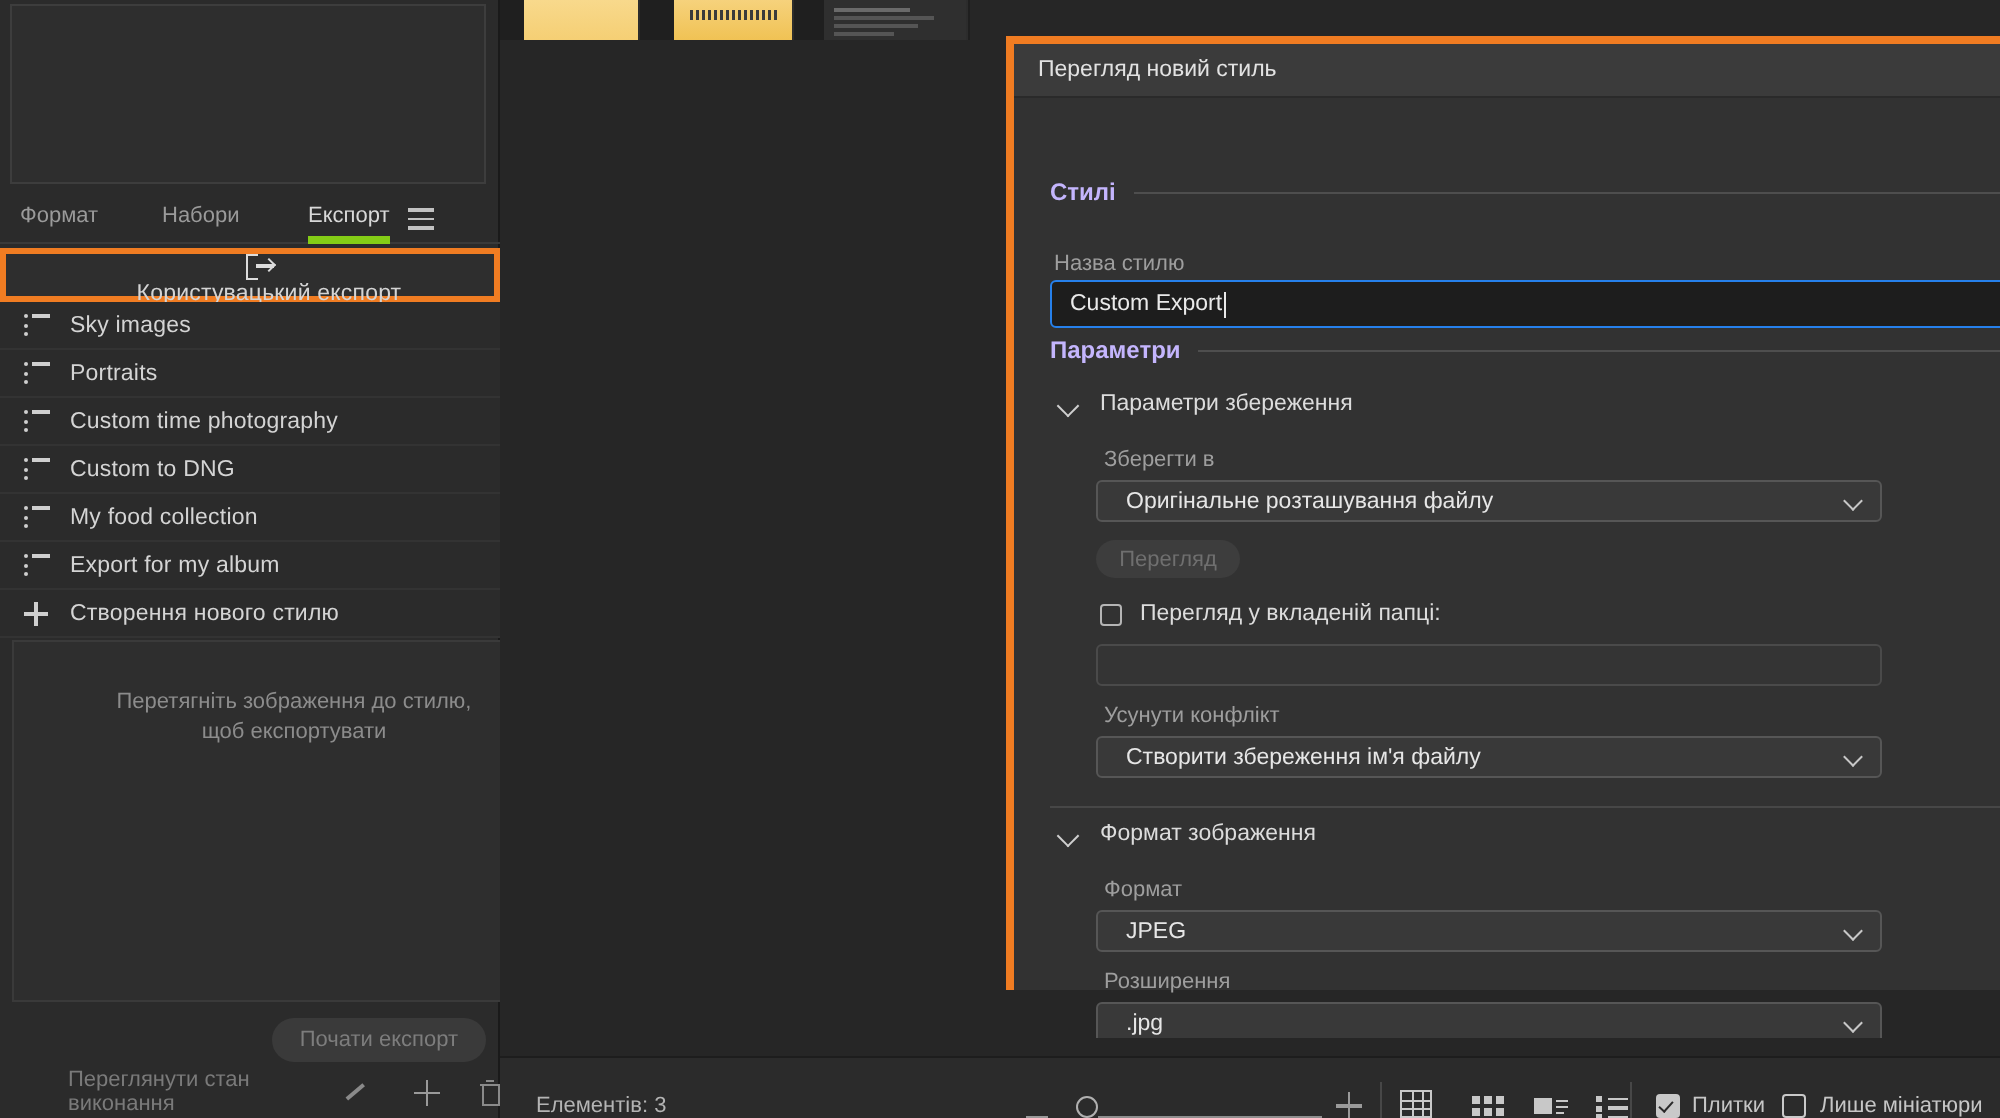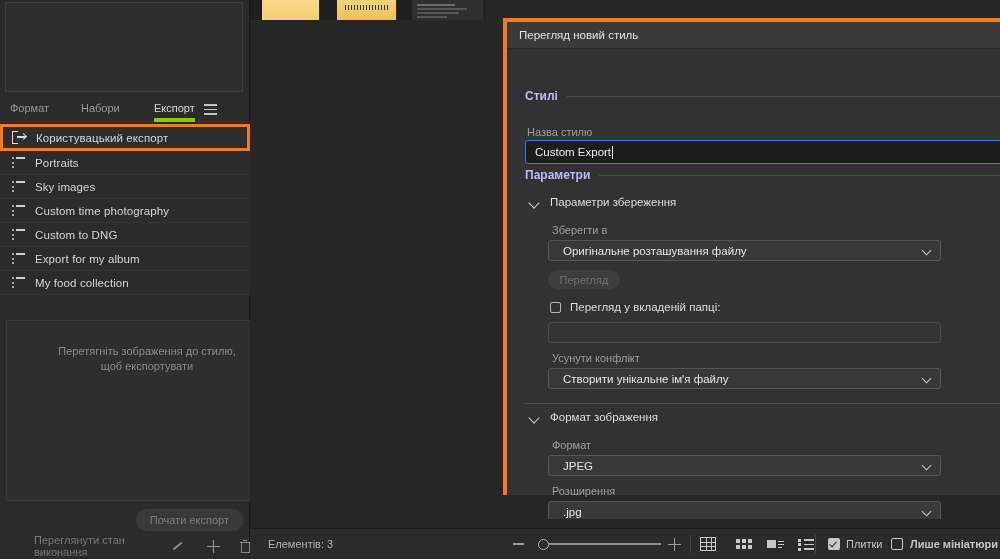--- a/index.html
+++ b/index.html
@@ -59,20 +59,21 @@
   .list-icon b {
     position: absolute; left: 0; width: 2px; height: 2px; background: #cfcfcf; border-radius: 50%;
   }
   .list-icon b:nth-of-type(1) { top: 0; }
   .list-icon b:nth-of-type(2) { top: 4.5px; }
   .list-icon b:nth-of-type(3) { top: 9px; }
 
   #row-custom-export {
     height: 27px; border: 3px solid #f07c22; background: #2e2e2e;
     padding-left: 9px;
+    flex-direction: column;
   }
   #export-icon { width: 14px; height: 13px; position: relative; flex: 0 0 14px; }
   #export-icon .brk {
     position: absolute; left: 0; top: 0; width: 6px; height: 13px;
     border: 1.5px solid #dcdcdc; border-right: none;
   }
   #export-icon .arr {
     position: absolute; left: 5px; top: 5.3px; width: 9px; height: 1.6px; background: #dcdcdc;
   }
   #export-icon .arrh {
@@ -227,21 +228,21 @@
   #subfolder-input {
     margin: 9px 0 0 23px; width: 393px; height: 21px;
     background: #343434; border: 1px solid #4a4a4a; border-radius: 3px; cursor: text;
   }
   .group-sep { height: 1px; background: #474747; margin: 14px 0 0 0; width: 490px; }
 
   
   #bottom-bar {
     position: absolute; left: 250px; top: 528px; width: 750px; height: 31px;
     background: #2b2b2b; border-top: 1px solid #1d1d1d;
-    display: flex; align-items: center;
+    display: flex; align-items: flex-end;
   }
   #item-count { margin-left: 18px; font-size: 11px; color: #b4b4b4; }
   #zoom-minus { position: absolute; left: 263px; width: 11px; height: 1.5px; background: #9a9a9a; cursor: pointer; }
   #zoom-handle {
     position: absolute; left: 288px; width: 11px; height: 11px; border-radius: 50%;
     border: 1.5px solid #b0b0b0; background: #2b2b2b; cursor: pointer;
   }
   #zoom-track { position: absolute; left: 299px; width: 112px; height: 1.5px; background: #8e8e8e; }
   #zoom-plus { position: absolute; left: 418px; width: 13px; height: 13px; cursor: pointer; }
   #zoom-plus:before, #zoom-plus:after { content: ""; position: absolute; background: #9a9a9a; }
@@ -288,21 +289,21 @@
   #tiles-check .mk {
     position: absolute; left: 3px; top: 1.5px; width: 4px; height: 7px;
     border-right: 1.8px solid #2b2b2b; border-bottom: 1.8px solid #2b2b2b;
     transform: rotate(42deg);
   }
   #tiles-label { position: absolute; left: 596px; font-size: 11px; color: #c6c6c6; }
   #thumbs-check {
     position: absolute; left: 641px; width: 12px; height: 12px;
     border: 1.5px solid #c9c9c9; border-radius: 2px; cursor: pointer;
   }
-  #thumbs-label { position: absolute; left: 660px; font-size: 11px; color: #c6c6c6; font-weight: bold; }
+  #thumbs-label { position: absolute; left: 660px; font-size: 11px; color: #c6c6c6; }
 </style>
 </head>
 <body>
 
 <div id="app">
 
   <div id="left-panel">
 
     <div id="filmstrip-box"></div>
 
@@ -330,33 +331,33 @@
 
       <div class="preset-row">
         <div class="list-icon">
           <b></b>
             <b></b>
             <b></b>
             <i></i>
             <i></i>
             <i></i>
         </div>
-        <div class="plabel">Portraits</div>
+        <div class="plabel">Sky images</div>
       </div>
 
       <div class="preset-row">
         <div class="list-icon">
           <b></b>
             <b></b>
             <b></b>
             <i></i>
             <i></i>
             <i></i>
         </div>
-        <div class="plabel">Sky images</div>
+        <div class="plabel">Portraits</div>
       </div>
 
       <div class="preset-row">
         <div class="list-icon">
           <b></b>
             <b></b>
             <b></b>
             <i></i>
             <i></i>
             <i></i>
@@ -378,35 +379,39 @@
 
       <div class="preset-row">
         <div class="list-icon">
           <b></b>
             <b></b>
             <b></b>
             <i></i>
             <i></i>
             <i></i>
         </div>
-        <div class="plabel">Export for my album</div>
+        <div class="plabel">My food collection</div>
       </div>
 
       <div class="preset-row">
         <div class="list-icon">
           <b></b>
             <b></b>
             <b></b>
             <i></i>
             <i></i>
             <i></i>
         </div>
-        <div class="plabel">My food collection</div>
-      </div>
-
+        <div class="plabel">Export for my album</div>
+      </div>
+
+      <div class="preset-row" id="row-new-style">
+        <div class="plus"></div>
+        <div class="plabel">Створення нового стилю</div>
+      </div>
 
     </div>
 
     <div id="drop-zone">
       <div id="drop-text">Перетягніть зображення до стилю, щоб експортувати</div>
     </div>
 
     <div id="start-export-btn">Почати експорт</div>
 
     <div id="left-footer">
@@ -481,21 +486,21 @@
 
             <div class="checkrow">
               <div class="cbox"></div>
               <div class="clabel">Перегляд у вкладеній папці:</div>
             </div>
 
             <div id="subfolder-input"></div>
 
             <div class="field-label">Усунути конфлікт</div>
             <div class="select-box">
-              <div class="sval">Створити унікальне ім'я файлу</div>
+              <div class="sval">Створити збереження ім'я файлу</div>
               <div class="caretdn"></div>
             </div>
 
             <div class="group-sep"></div>
           </div>
 
           <div class="group">
             <div class="group-head">
               <div class="chevron"></div>
               <div class="group-title">Формат зображення</div>

